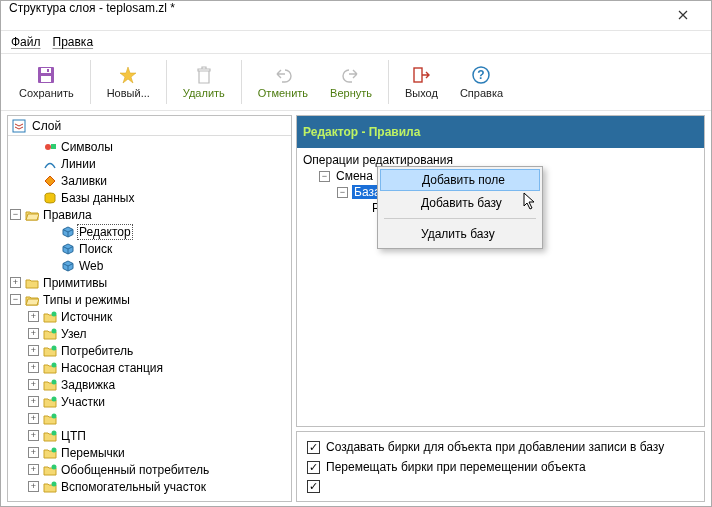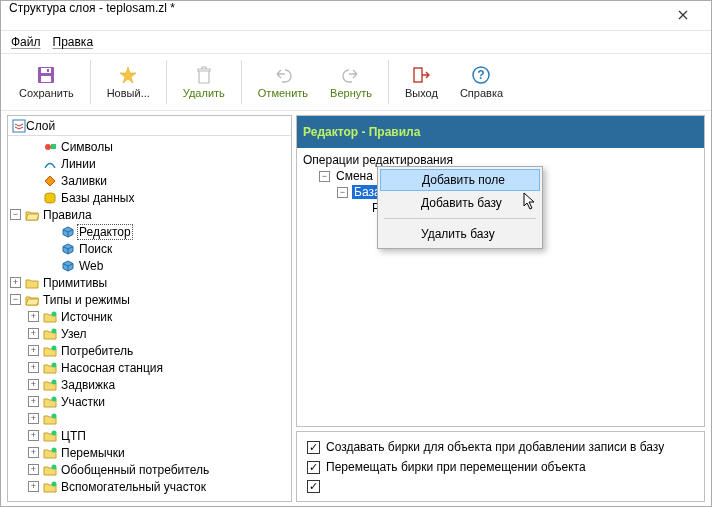--- a/index.html
+++ b/index.html
@@ -14,21 +14,21 @@
   .toolbtn { display: flex; flex-direction: column; align-items: center; justify-content: center; padding: 2px 8px; height: 52px; min-width: 48px; gap: 2px; }
   .toolbtn.disabled { color: #4d7c0f; }
   .toolbtn.enabled { color: #222; }
   .toolbtn .lbl { font-size: 11px; }
   .toolsep { width: 1px; height: 44px; background: #ddd; margin: 0 4px; }
   .body { flex: 1; display: flex; overflow: hidden; }
   .left { width: 285px; border: 1px solid #bfbfbf; margin: 4px 2px 4px 6px; display: flex; flex-direction: column; overflow: hidden; }
   .right { flex: 1; margin: 4px 6px 4px 2px; display: flex; flex-direction: column; gap: 4px; }
   .right-top { flex: 1; border: 1px solid #bfbfbf; position: relative; overflow: hidden; }
   .right-bot { border: 1px solid #bfbfbf; padding: 8px 10px; display: flex; flex-direction: column; gap: 6px; }
-  .lhead { height: 20px; display: flex; align-items: center; padding: 0 4px; border-bottom: 1px solid #dcdcdc; background: #fff; }
+  .lhead { height: 20px; display: flex; align-items: center; gap: 6px; padding: 0 4px; border-bottom: 1px solid #dcdcdc; background: #fff; }
   .rhead { height: 32px; display: flex; align-items: center; padding: 0 6px; background: #2a6b9c; color: #bef264; font-weight: 600; font-size: 12px; }
   .tree { flex: 1; overflow: auto; padding: 2px 2px 6px 2px; }
   .row { display: flex; align-items: center; height: 17px; white-space: nowrap; gap: 2px; }
   .ind { display: inline-block; width: 16px; height: 16px; flex-shrink: 0; }
   .twisty { width: 11px; height: 11px; border: 1px solid #888; display: inline-flex; align-items: center; justify-content: center; font-size: 9px; line-height: 1; margin-right: 2px; color: #555; background: #fff; flex-shrink: 0; }
   .twisty.blank { border: none; background: transparent; }
   .lbl { padding: 0 2px; }
   .sel { background: #1a6fd8; color: #fff; }
   .selbox { border: 1px dotted #555; padding: 0 1px; }
   .rtree { padding: 4px 4px; }

